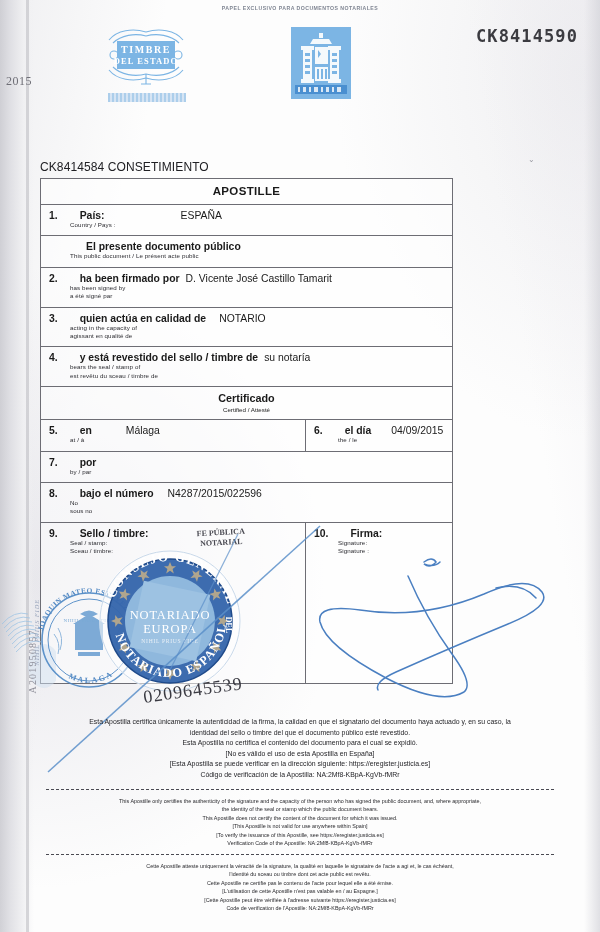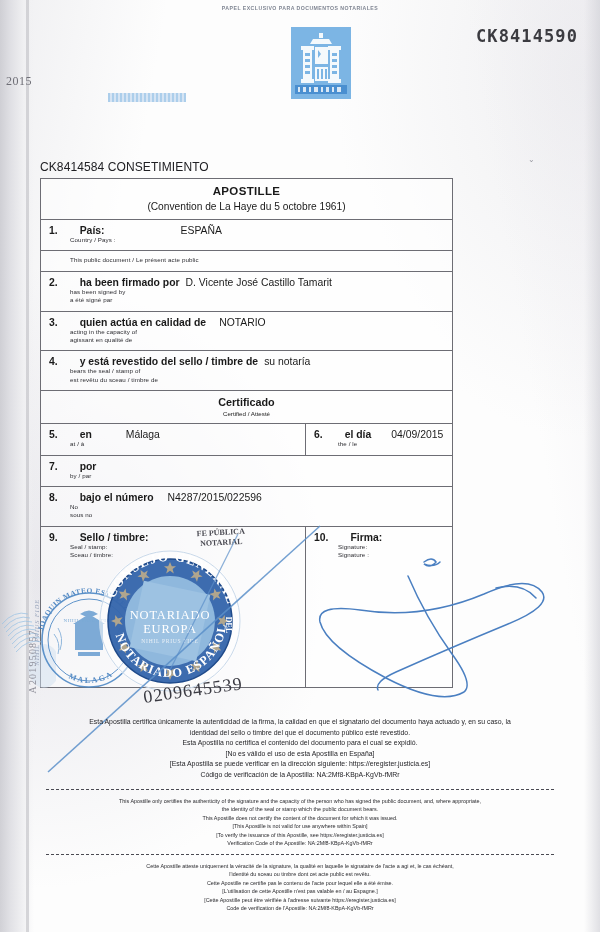--- a/index.html
+++ b/index.html
@@ -159,20 +159,36 @@
 <div class="page">
 
   <div class="edge-left"></div>
   <div class="edge-left2"></div>
   <div class="edge-right"></div>
 
   <div class="paper-head">PAPEL EXCLUSIVO PARA DOCUMENTOS NOTARIALES</div>
 
   <div class="year-left">2015</div>
 
+  <div class="timbre">
+    <svg width="86" height="60" viewBox="0 0 86 60">
+      <g fill="none" stroke="#7cb5e4" stroke-width="1.1">
+        <path d="M6 14 C14 4, 30 2, 43 6 C56 2, 72 4, 80 14"></path>
+        <path d="M10 17 C18 9, 32 7, 43 10 C54 7, 68 9, 76 17"></path>
+        <path d="M6 44 C14 54, 30 56, 43 52 C56 56, 72 54, 80 44"></path>
+        <path d="M10 41 C18 49, 32 51, 43 48 C54 51, 68 49, 76 41"></path>
+        <circle cx="11" cy="29" r="4"></circle>
+          <circle cx="75" cy="29" r="4"></circle>
+        <path d="M43 48 L43 58 M38 58 L48 58"></path>
+      </g>
+      <rect x="14" y="15" width="58" height="28" fill="#7cb5e4"></rect>
+      <text x="43" y="27" text-anchor="middle" fill="#ffffff" font-family="'Liberation Serif',serif" font-size="10" font-weight="bold" letter-spacing="1.6">TIMBRE</text>
+      <text x="43" y="38" text-anchor="middle" fill="#ffffff" font-family="'Liberation Serif',serif" font-size="8.5" font-weight="bold" letter-spacing="1.1">DEL ESTADO</text>
+    </svg>
+  </div>
   <div class="timbre-code"></div>
 
   <div class="arms">
     <svg width="60" height="72" viewBox="0 0 60 72">
       <rect width="60" height="72" fill="#7cb5e4"></rect>
       <g fill="#ffffff" opacity=".92">
         <path d="M22 12 h16 l3 5 h-22 z"></path>
         <rect x="28" y="6" width="4" height="5"></rect>
         <rect x="12" y="22" width="9" height="30"></rect>
         <rect x="39" y="22" width="9" height="30"></rect>
@@ -213,34 +229,34 @@
 
   <div class="serial">CK8414590</div>
 
   <div class="doc-ref">CK8414584 CONSETIMIENTO</div>
   <div class="tick">⌄</div>
 
   <div class="tbl">
 
     <div class="row title-row">
       <div class="t-main">APOSTILLE</div>
-      <div class="t-sub">(Convention de La Haye du 5 octobre 1961)</div>
     </div>
 
     <div class="row pad">
       <div class="line1">
         <span class="num">1.</span>
         <span class="lbl-es">País:</span>
         <span class="val" style="margin-left:70px">ESPAÑA</span>
       </div>
       <div class="sub idt">Country / Pays :</div>
     </div>
 
     <div class="row pad">
       <div class="indent-block">
+        <div class="lbl-es">El presente documento público</div>
         <div class="sub">This public document / Le présent acte public</div>
       </div>
     </div>
 
     <div class="row pad">
       <div class="line1">
         <span class="num">2.</span>
         <span class="lbl-es">ha been firmado por</span>
         <span class="val">D. Vicente José Castillo Tamarit</span>
       </div>

